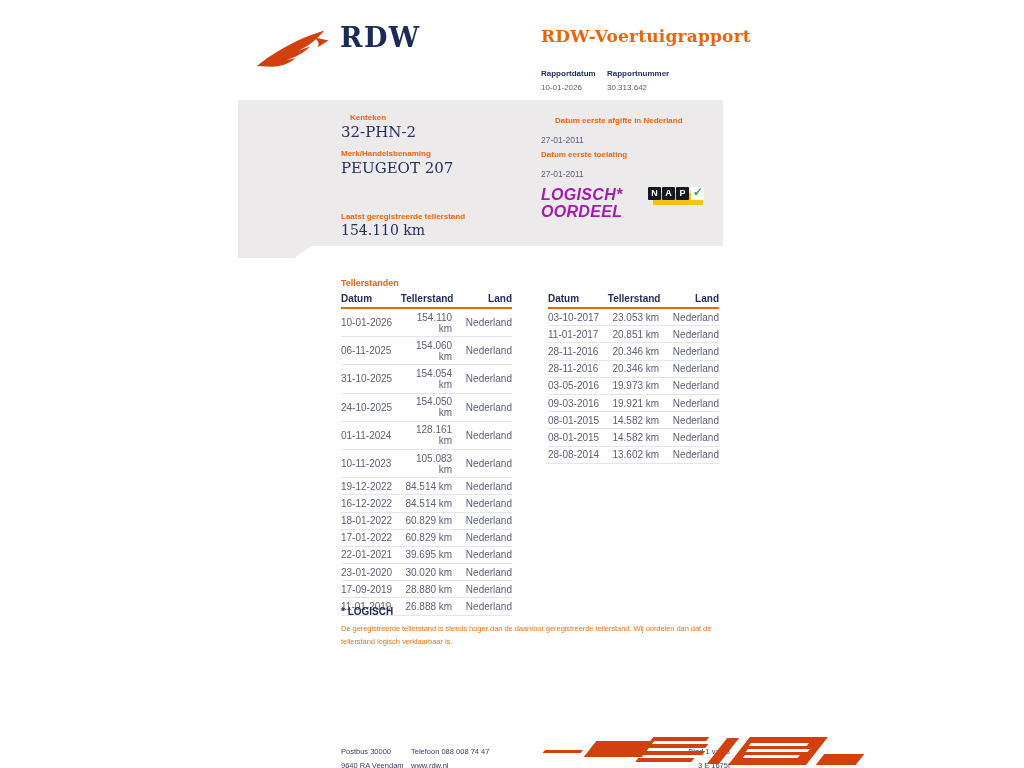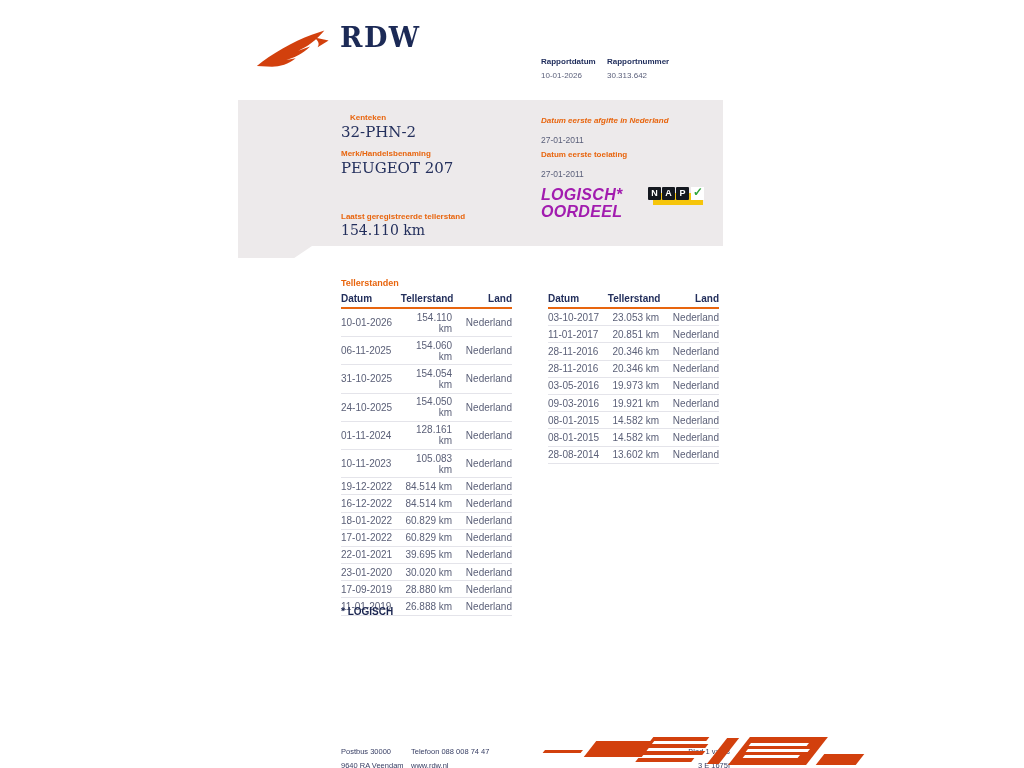--- a/index.html
+++ b/index.html
@@ -8,21 +8,21 @@
   #page { position:relative; width:1024px; height:768px; background:#ffffff; overflow:hidden; }
 
   
   .logo-wrap { position:absolute; left:256px; top:27px; width:76px; height:44px; }
   .logo-text { position:absolute; left:340px; top:22px; font-family:"DejaVu Serif", serif;
                font-size:27px; font-weight:600; color:#1C2A56; letter-spacing:1.5px; }
   .doc-title { position:absolute; left:541px; top:26px; font-family:"DejaVu Serif", serif;
                font-size:17px; font-weight:700; color:#E8650E; letter-spacing:.2px; }
   .report-meta { position:absolute; left:541px; top:57px; display:flex; }
   .report-meta .col { min-width:66px; }
-  .meta-label { font-size:8px; font-weight:bold; color:#1D2B5A; }
+  .meta-label { font-size:8px; font-weight:bold; color:#1D2B5A;margin-top:12px; }
   .meta-value { font-size:8px; color:#5A5F7A; margin-top:5px; }
 
   
   .panel { position:absolute; left:238px; top:100px; width:485px; height:146px; background:#EDEAEB; }
   .panel-tab { position:absolute; left:238px; top:246px; width:74px; height:12px; background:#EDEAEB;
                clip-path:polygon(0 0,100% 0,76% 100%,0 100%); }
   .fld-label { position:absolute; font-size:8px; font-weight:bold; color:#E8650E; }
   .fld-big   { position:absolute; font-family:"DejaVu Serif", serif; font-size:15px; color:#232F5C; }
   .fld-small { position:absolute; font-size:8.5px; color:#5A5F7A;margin-top:8px; }
   .oordeel { position:absolute; left:303px; top:86px; font-size:16px; font-weight:800;
@@ -72,40 +72,41 @@
 <div id="page">
 
   <div class="logo-wrap">
     <svg viewBox="0 0 90 50" width="76" height="44">
       <path d="M1 45 C18 31 44 16 66 8 L81 3 C71 15 61 22 50 27 L64 22 C55 31 45 35 36 38 L47 36 C39 43 28 46 19 46 Z" fill="#D2400D"></path>
       <path d="M68 11 L86 15 L73 23 C76 18 73 14 68 11 Z" fill="#D2400D"></path>
     </svg>
   </div>
   <div class="logo-text">RDW</div>
 
+  <div class="doc-title">RDW-Voertuigrapport</div>
   <div class="report-meta">
     <div class="col">
       <div class="meta-label">Rapportdatum</div>
       <div class="meta-value">10-01-2026</div>
     </div>
     <div class="col">
       <div class="meta-label">Rapportnummer</div>
       <div class="meta-value">30.313.642</div>
     </div>
   </div>
 
   <div class="panel">
     <div class="fld-label" style="left:112px; top:13px;">Kenteken</div>
     <div class="fld-big" style="left:103px; top:23px;">32-PHN-2</div>
     <div class="fld-label" style="left:103px; top:49px;">Merk/Handelsbenaming</div>
     <div class="fld-big" style="left:103px; top:59px;">PEUGEOT 207</div>
     <div class="fld-label" style="left:103px; top:112px;">Laatst geregistreerde tellerstand</div>
     <div class="fld-big" style="left:103px; top:122px; font-size:14px;">154.110 km</div>
 
-    <div class="fld-label" style="left:303px; top:16px;font-style:italic;">Datum eerste afgifte in Nederland</div>
+    <div class="fld-label" style="left:317px; top:16px;">Datum eerste afgifte in Nederland</div>
     <div class="fld-small" style="left:303px; top:27px;">27-01-2011</div>
     <div class="fld-label" style="left:303px; top:50px;">Datum eerste toelating</div>
     <div class="fld-small" style="left:303px; top:61px;">27-01-2011</div>
 
     <div class="oordeel">
       <div>LOGISCH*</div>
       <div>OORDEEL</div>
     </div>
 
     <div class="nap">
@@ -252,20 +253,21 @@
         </tr>
         <tr>
           <td>28-08-2014</td>
           <td>13.602 km</td>
           <td>Nederland</td>
         </tr>
       </tbody>
   </table>
 
   <div class="expl-head">* LOGISCH</div>
+  <div class="expl-body">De geregistreerde tellerstand is steeds hoger dan de daarvoor geregistreerde tellerstand. Wij oordelen dan dat de tellerstand logisch verklaarbaar is.</div>
 
   <div class="foot f1">
     <div>Postbus 30000</div>
     <div>9640 RA Veendam</div>
   </div>
   <div class="foot f2">
     <div>Telefoon 088 008 74 47</div>
     <div><a href="#">www.rdw.nl</a></div>
   </div>
   <div class="foot f3">

